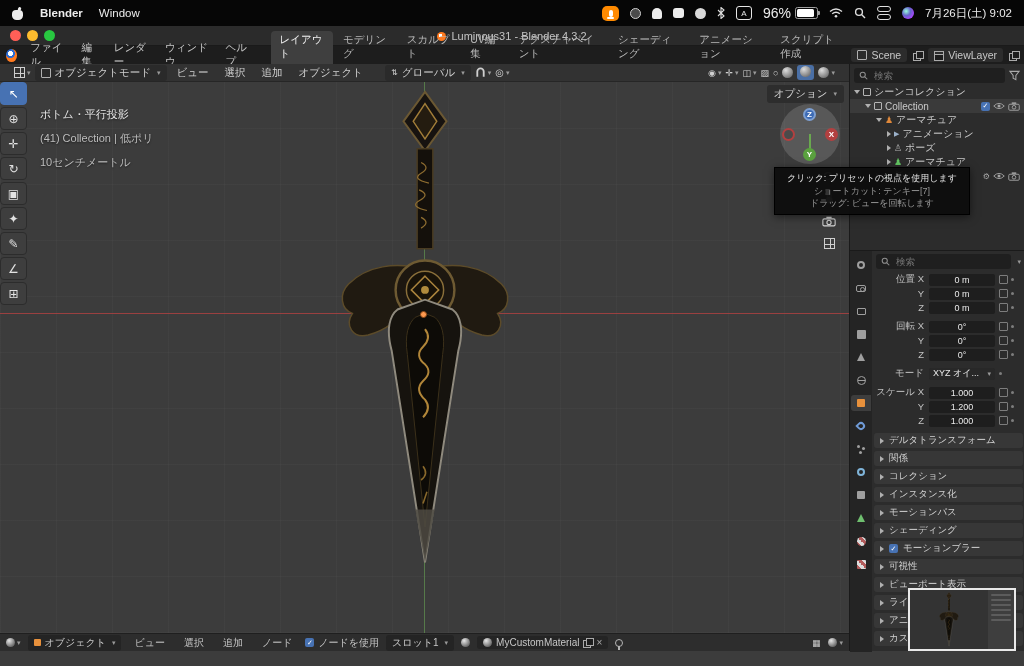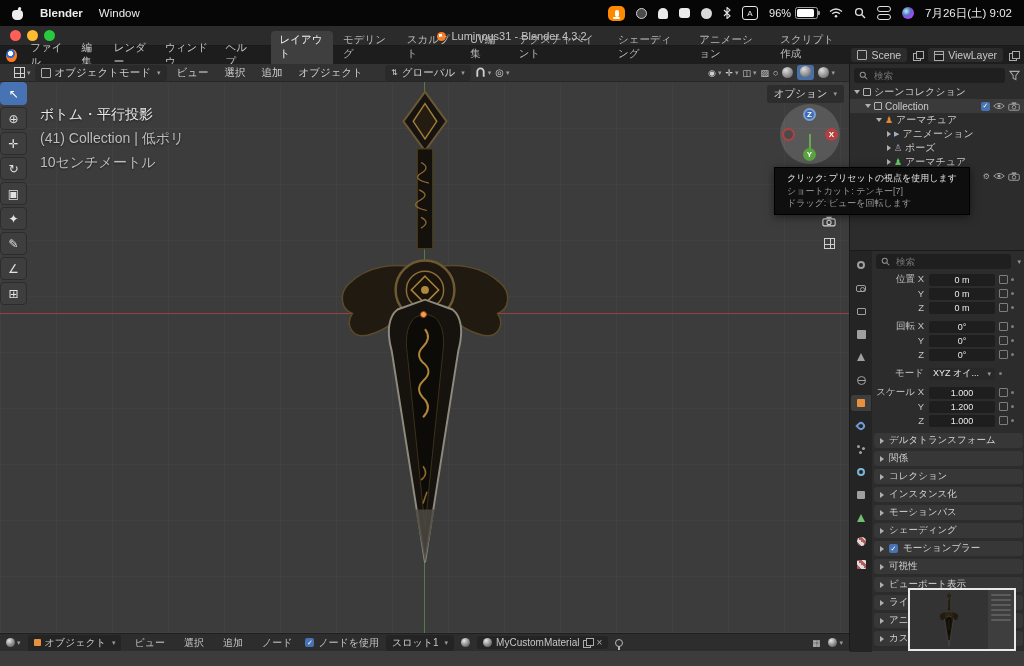--- a/index.html
+++ b/index.html
@@ -22,21 +22,21 @@
   .mb-app{font-weight:bold;}
   #mb-right{margin-left:auto;display:flex;align-items:center;gap:11px;}
   .micpill{width:17px;height:15px;background:#ff8a00;border-radius:5px;display:flex;align-items:center;justify-content:center;}
   .micpill i{display:block;width:4px;height:7px;background:#fff;border-radius:2px;position:relative;}
   .micpill i::after{content:"";position:absolute;left:-1.5px;bottom:-2px;width:7px;height:2px;background:#fff;border-radius:1px;}
   .mbic{color:#dedede;display:flex;align-items:center;}
   .badge-circle{width:11px;height:11px;border-radius:50%;background:#d9d9d9;}
   .ghost{width:10px;height:11px;background:#ececec;border-radius:5px 5px 2px 2px;}
   .chatb{width:11px;height:10px;background:#ececec;border-radius:3px;}
   .kb{width:14px;height:12px;border:1px solid #e6e6e6;border-radius:3px;font-size:8px;display:flex;align-items:center;justify-content:center;color:#e6e6e6;}
-  .battwrap{display:flex;align-items:center;gap:4px;font-size:11px;}
+  .battwrap{display:flex;align-items:center;gap:4px;font-size:14px;}
   .batt{width:21px;height:10px;border:1px solid #9f9f9f;border-radius:2.5px;position:relative;}
   .batt::before{content:"";position:absolute;left:1px;top:1px;bottom:1px;width:17px;background:#fff;border-radius:1.5px;}
   .batt::after{content:"";position:absolute;right:-3px;top:2.5px;width:2px;height:4px;background:#9f9f9f;border-radius:0 1px 1px 0;}
   .siri{width:12px;height:12px;border-radius:50%;background:radial-gradient(circle at 35% 35%,#9fd,#66c  40%,#a4f 75%,#d4a);}
   .ccicon{display:flex;flex-direction:column;gap:2px;}
   .ccicon b{display:block;width:12px;height:4px;border:1px solid #e0e0e0;border-radius:3px;}
 
   
   #titlebar{left:0;top:26px;width:1024px;height:20px;background:#2b2b2b;border-bottom:1px solid #1a1a1a;box-sizing:border-box;}
   .tl{width:11px;height:11px;border-radius:50%;position:absolute;top:4px;}
@@ -72,21 +72,21 @@
   .modepill{display:flex;align-items:center;gap:4px;background:#2a2a2a;border-radius:3px;padding:1px 6px;}
   .vmenu{padding:0 6px;}
   .ball{width:10px;height:10px;border-radius:50%;background:radial-gradient(circle at 35% 30%,#e6e6e6,#6f6f6f 70%);display:inline-block;}
   .ball.sm{width:9px;height:9px;}
   .shadeball{width:11px;height:11px;border-radius:50%;background:radial-gradient(circle at 35% 30%,#ddd,#777 75%);display:inline-block;}
   .shpill{display:flex;align-items:center;gap:4px;}
   .shpill .on{background:#4a6fa5;border-radius:3px;padding:1px 3px;}
   .xaxis{left:0;top:249px;width:849px;height:1px;background:rgba(205,66,66,.65);}
   .yaxis{left:424px;top:18px;width:1px;height:551px;background:rgba(103,164,84,.6);}
   .origin-dot{left:420px;top:247px;width:7px;height:7px;border-radius:50%;background:#ff9a50;border:1px solid #8a4716;box-sizing:border-box;}
-  #vinfo{left:40px;top:42px;line-height:16px;font-size:14px;text-shadow:0 1px 2px rgba(0,0,0,.55);}
+  #vinfo{left:40px;top:42px;line-height:16px;font-size:11px;text-shadow:0 1px 2px rgba(0,0,0,.55);}
   #vinfo .l1{color:#e8e8e8;}
   #vinfo .l2,#vinfo .l3{color:#bdbdbd;margin-top:8px;}
   #vtoolbar{left:5px;top:22px;display:flex;flex-direction:column;gap:2px;}
   .tbtn{width:27px;height:23px;background:#3e3e3e;border:1px solid #2c2c2c;border-radius:4px;display:flex;align-items:center;
         justify-content:center;color:#e2e2e2;font-size:12px;box-sizing:border-box;}
   .tbtn.active{background:#4772b3;border-color:#4772b3;color:#fff;}
   #optionspill{right:5px;top:21px;background:rgba(42,42,42,.85);border-radius:3px;padding:2px 7px;display:flex;align-items:center;gap:4px;
        font-size:10.5px;color:#d5d5d5;}
   
   #gizmo{left:780px;top:40px;width:60px;height:60px;border-radius:50%;background:rgba(190,190,190,.22);}
@@ -95,21 +95,21 @@
   .gline{position:absolute;left:29px;top:30px;width:2px;height:22px;background:#6aa84f;}
   
   .vicon{left:820px;width:18px;height:18px;display:flex;align-items:center;justify-content:center;color:#d6d6d6;}
   .gridic{width:11px;height:11px;background:
      linear-gradient(#cfcfcf,#cfcfcf) 0 5px/11px 1px no-repeat,
      linear-gradient(#cfcfcf,#cfcfcf) 5px 0/1px 11px no-repeat;border:1px solid #cfcfcf;box-sizing:border-box;}
 
   
   #tooltip{left:774px;top:167px;background:rgba(14,14,14,.96);border:1px solid #000;padding:4px 12px;z-index:40;
      font-size:9px;line-height:12.5px;white-space:nowrap;box-shadow:0 2px 8px rgba(0,0,0,.5);}
-  #tooltip .tt1{color:#e3e3e3;} #tooltip .tt2,#tooltip .tt3{color:#989898;}
+  #tooltip .tt1{color:#e3e3e3;} #tooltip .tt2,#tooltip .tt3{color:#989898;text-align:center;}
 
   
   #outliner{left:849px;top:64px;width:175px;height:186px;background:#2c2c2c;border-left:1px solid #1a1a1a;box-sizing:border-box;
      font-size:10px;color:#c9c9c9;}
   .panel-search{display:flex;align-items:center;gap:4px;margin:4px 4px 2px;}
   .searchbox{flex:1;display:flex;align-items:center;gap:4px;background:#1f1f1f;border-radius:3px;height:15px;padding:0 5px;color:#8f8f8f;}
   .searchbox input{flex:1;background:transparent;border:none;outline:none;color:#cfcfcf;font-size:9.5px;width:60px;
      font-family:"Liberation Sans","DejaVu Sans",sans-serif;}
   .orow{position:relative;height:14px;display:flex;align-items:center;gap:3px;padding-right:4px;}
   .orow.sel{background:rgba(255,255,255,.07);}

